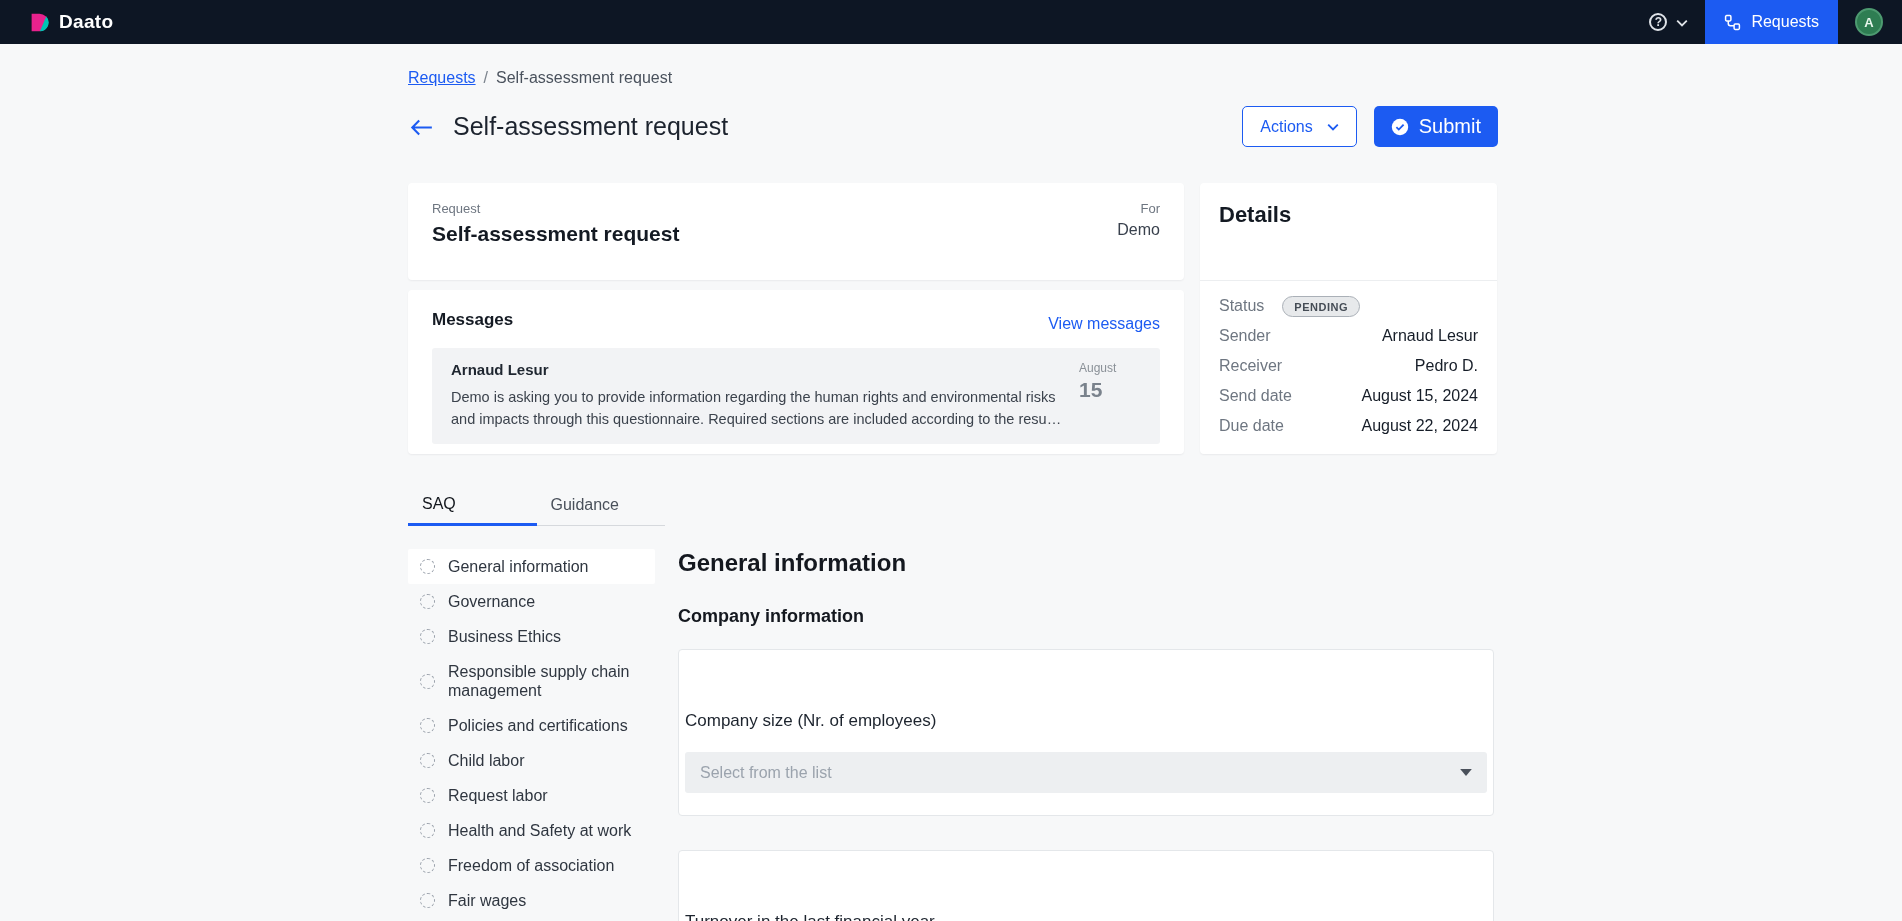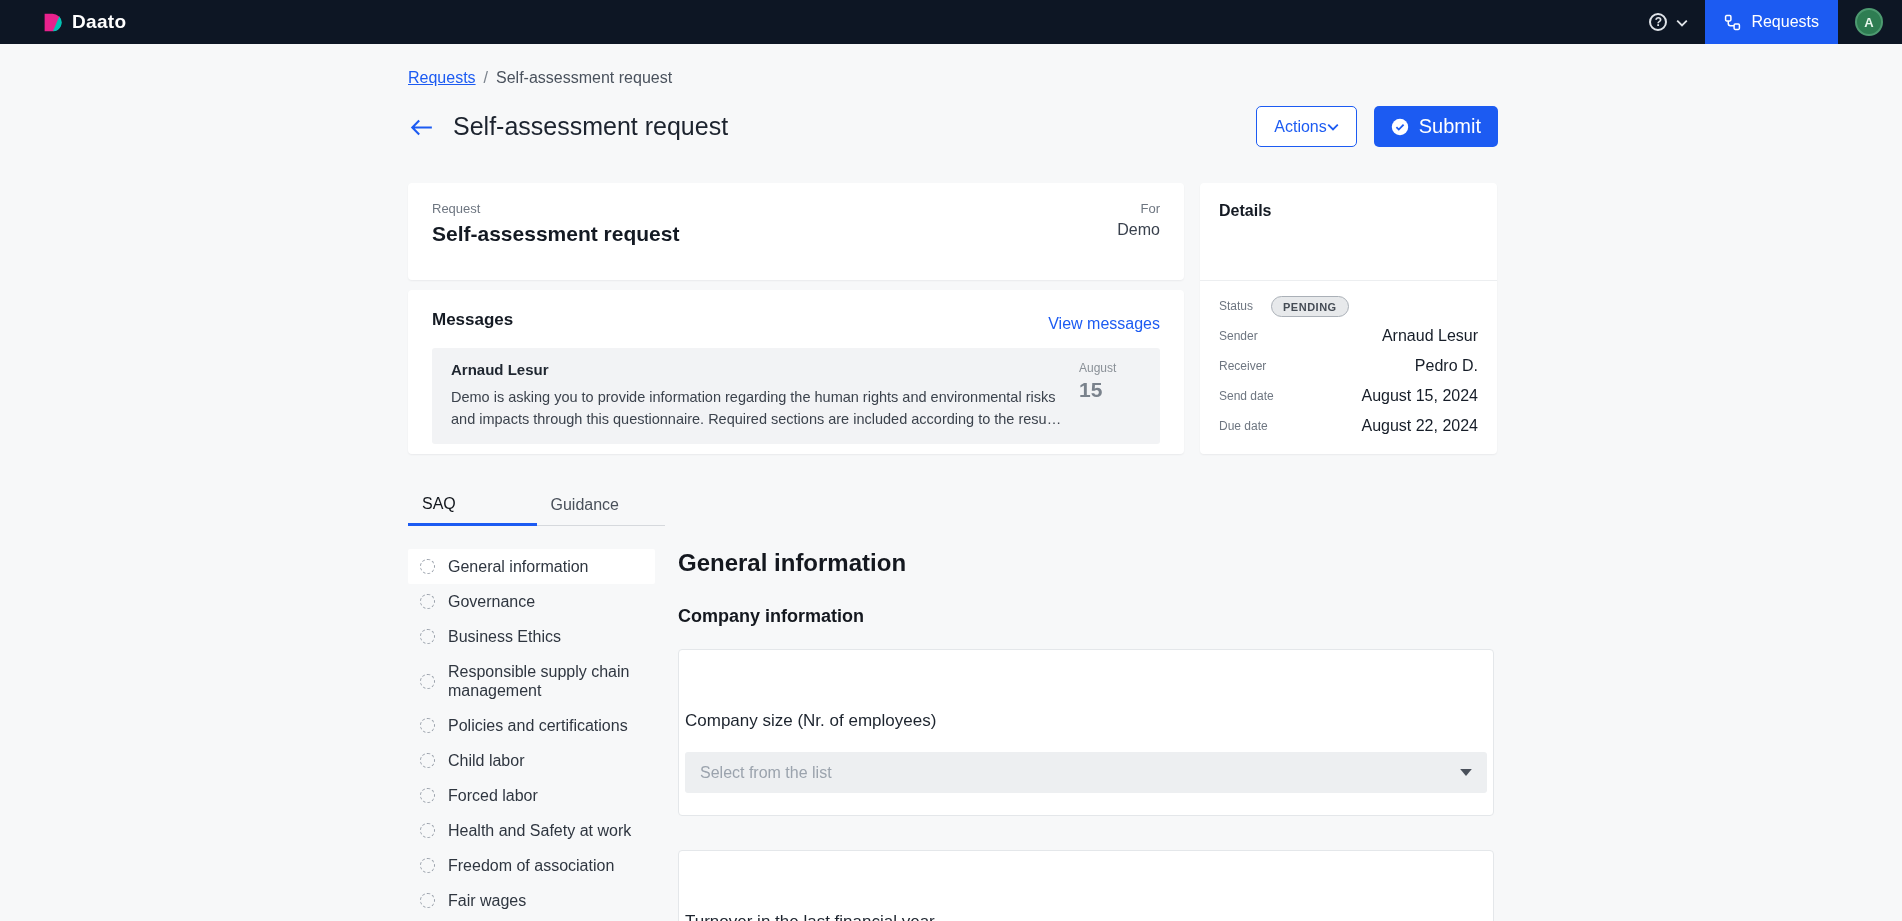--- a/index.html
+++ b/index.html
@@ -1,39 +1,39 @@
 <!DOCTYPE html>
 <html style="--accent: #1c5bf2; --topbar_bg: #0d1624; --page_bg: #f7f8f9; --badge_bg: #e7e9eb; --badge_border: #aab0b7; --badge_text: #454c55; --avatar_bg: #2e7d52; --logo_pink: #e8228d; --logo_teal: #00c4b3;"><head>
 <meta charset="utf-8">
 <style>
   * { margin:0; padding:0; box-sizing:border-box; }
   html, body { width:1902px; height:921px; overflow:hidden; background:#f7f8f9; }
   body { font-family:"Liberation Sans", sans-serif; color:#1f2733; }
 
   
-  .topbar { height:44px; background:var(--topbar_bg); display:flex; align-items:center; justify-content:space-between; padding-left:42px; }
+  .topbar { height:44px; background:var(--topbar_bg); display:flex; align-items:center; justify-content:space-between; padding-left:29px; }
   .brand { display:flex; align-items:center; gap:9px; cursor:pointer; }
   .brand-name { color:#ffffff; font-size:19px; font-weight:700; letter-spacing:.3px; }
   .topbar-right { display:flex; align-items:center; height:44px; }
   .help-icon { width:18px; height:18px; border:2px solid #dfe3e8; border-radius:50%; color:#dfe3e8; font-size:12px; font-weight:700; display:flex; align-items:center; justify-content:center; cursor:pointer; }
   .top-chevron { color:#dfe3e8; margin:2px 17px 0 9px; cursor:pointer; display:flex; }
   .req-btn { height:44px; background:var(--accent); color:#fff; border:none; display:flex; align-items:center; gap:10px; padding:0 19px; font-size:16px; font-weight:500; font-family:inherit; cursor:pointer; }
   .avatar { width:28px; height:28px; border-radius:50%; background:var(--avatar_bg); border:2px solid #4d9a70; color:#e7f5ec; display:flex; align-items:center; justify-content:center; font-size:13px; font-weight:700; margin:0 19px 0 17px; cursor:pointer; }
 
   
   .breadcrumb { margin:25px 0 0 408px; font-size:16px; display:flex; align-items:center; gap:8px; }
   .breadcrumb a { color:var(--accent); text-decoration:underline; cursor:pointer; }
   .breadcrumb .sep { color:#7a828c; }
   .breadcrumb .current { color:#4a525d; }
 
   .page-head { margin:19px 0 0 410px; width:1088px; display:flex; align-items:center; }
   .back-btn { display:flex; align-items:center; cursor:pointer; margin-top:2px; }
   .page-head h1 { font-size:25px; font-weight:400; color:#1c232e; margin-left:20px; }
   .head-actions { margin-left:auto; display:flex; align-items:center; gap:17px; }
-  .btn-outline { height:41px; background:#fff; border:1px solid var(--accent); border-radius:5px; color:var(--accent); font-size:16px; font-family:inherit; display:flex; align-items:center; gap:0; padding:16px 17px; cursor:pointer; }
+  .btn-outline { height:41px; background:#fff; border:1px solid var(--accent); border-radius:5px; color:var(--accent); font-size:16px; font-family:inherit; display:flex; align-items:center; gap:14px; padding:16px 17px; cursor:pointer; }
   .btn-primary { height:41px; background:var(--accent); border:none; border-radius:5px; color:#fff; font-size:20px; font-weight:500; font-family:inherit; display:flex; align-items:center; gap:10px; padding:0 17px; cursor:pointer; }
 
   
   .grid { margin:36px 0 0 408px; width:1089px; display:flex; gap:16px; align-items:flex-start; }
   .card { background:#fff; border-radius:4px; box-shadow:0 1px 2px rgba(16,24,40,.06); }
   .col-left { width:776px; display:flex; flex-direction:column; gap:10px; }
 
   .request-card { height:97px; padding:18px 24px; display:flex; justify-content:space-between; }
   .small-label { font-size:13px; color:#6e7681; }
   .request-title { font-size:21px; font-weight:700; color:#141a23; margin-top:6px; }
@@ -47,25 +47,25 @@
   .msg-box { margin-top:15px; background:#f2f3f5; border-radius:3px; padding:13px 19px; display:flex; gap:15px; }
   .msg-main { flex:1; min-width:0; }
   .msg-sender { font-size:15px; font-weight:700; color:#1f2630; }
   .msg-body { font-size:14.5px; color:#3c434d; line-height:1.55; margin-top:8px; display:-webkit-box; -webkit-line-clamp:2; -webkit-box-orient:vertical; overflow:hidden; }
   .msg-date { text-align:left; width:62px; flex-shrink:0; }
   .msg-month { font-size:12px; color:#8a9097; }
   .msg-day { font-size:21px; color:#7a828c; font-weight:700; margin-top:3px; }
 
   .details-card { width:297px; height:271px; }
   .details-head { height:98px; padding:19px; border-bottom:1px solid #eceef0; }
-  .details-title { font-size:16px; font-weight:700; color:#141a23; }
+  .details-title { font-size:22px; font-weight:700; color:#141a23; }
   .details-rows { padding:10px 19px; }
   .drow { height:30px; display:flex; align-items:center; justify-content:space-between; }
   .drow.status-row { justify-content:flex-start; gap:18px; }
-  .dlabel { font-size:12px; color:#6e7681; }
+  .dlabel { font-size:16px; color:#6e7681; }
   .dvalue { font-size:16px; color:#161d28; }
   .badge { font-size:11px; font-weight:700; letter-spacing:.5px; color:var(--badge_text); background:var(--badge_bg); border:1px solid var(--badge_border); border-radius:11px; padding:4px 11px 3px; }
 
   
   .tabs { margin:30px 0 0 408px; width:257px; display:flex; border-bottom:1px solid #d6d9dd; }
   .tab { width:129px; height:42px; display:flex; align-items:center; padding-left:14px; font-size:16px; color:#49505a; cursor:pointer; margin-bottom:-1px; }
   .tab.active { color:#12161c; border-bottom:3px solid var(--accent); }
 
   
   .saq-layout { margin:23px 0 0 408px; display:flex; align-items:flex-start; }
@@ -234,21 +234,21 @@
     <div class="sec-item">
       <span class="dash-circle"></span>
       <span>Policies and certifications</span>
     </div>
     <div class="sec-item">
       <span class="dash-circle"></span>
       <span>Child labor</span>
     </div>
     <div class="sec-item">
       <span class="dash-circle"></span>
-      <span>Forced labor</span>
+      <span>Request labor</span>
     </div>
     <div class="sec-item">
       <span class="dash-circle"></span>
       <span>Health and Safety at work</span>
     </div>
     <div class="sec-item">
       <span class="dash-circle"></span>
       <span>Freedom of association</span>
     </div>
     <div class="sec-item">

